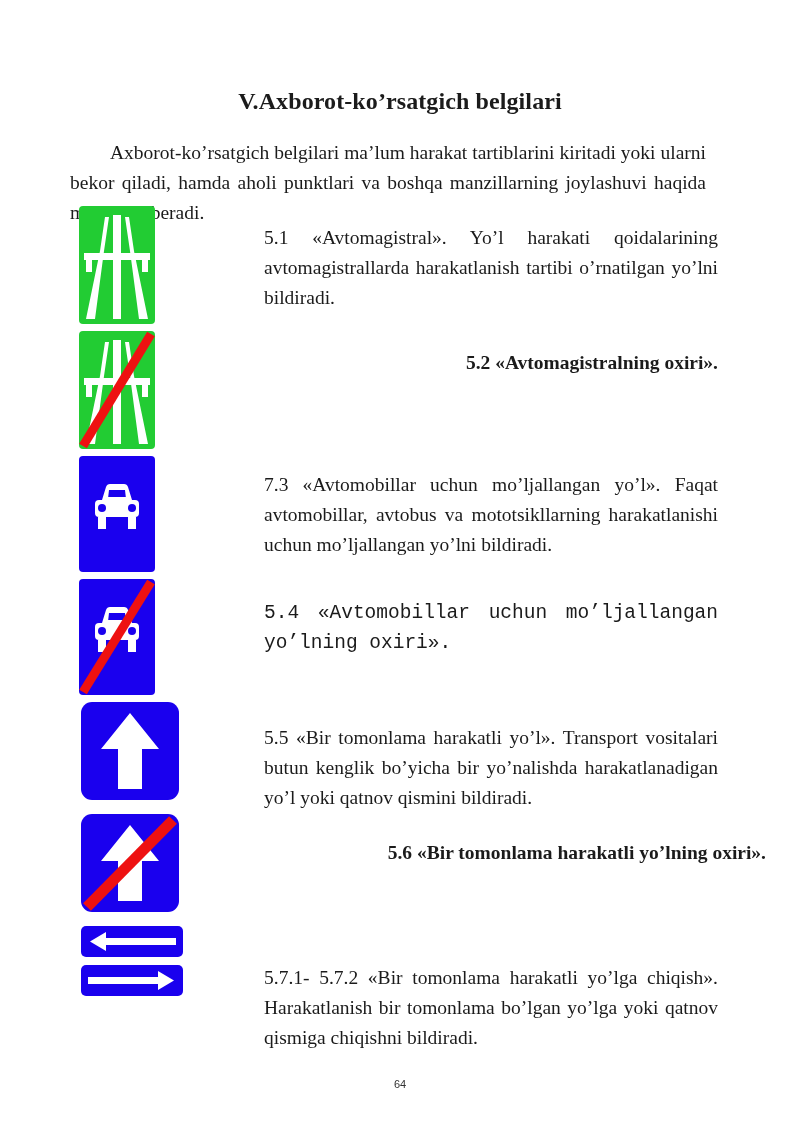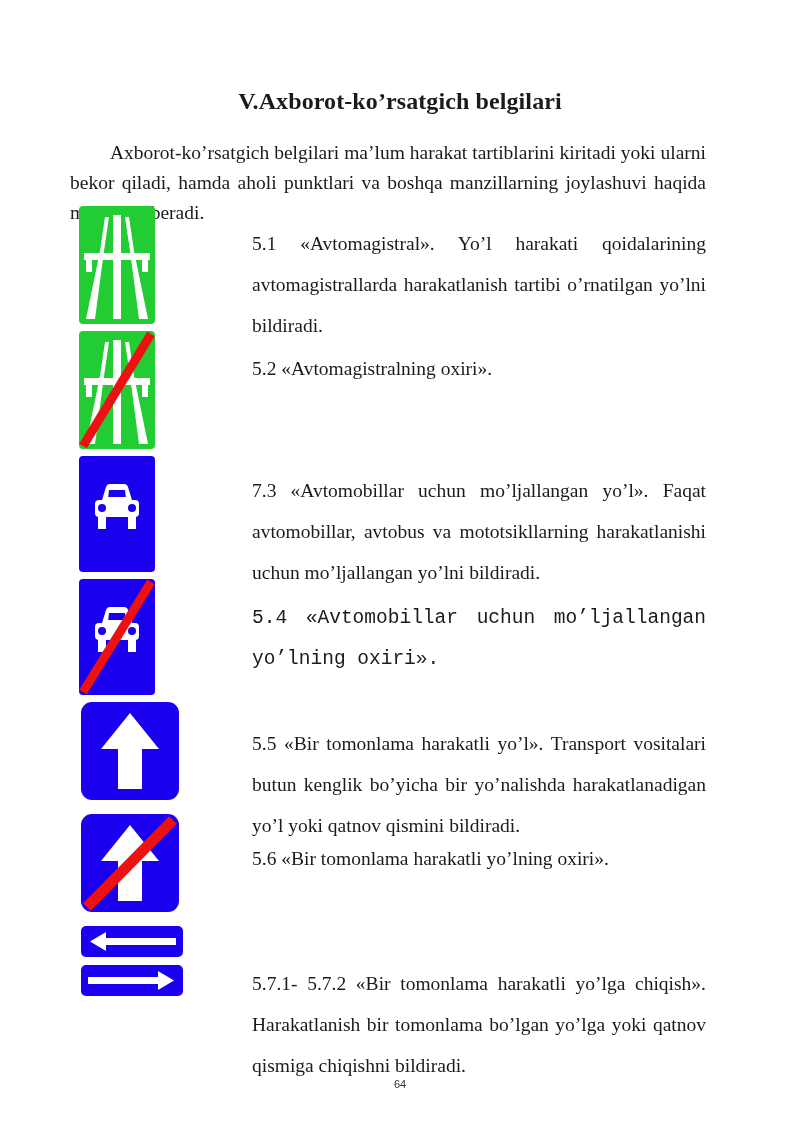--- a/index.html
+++ b/index.html
@@ -59,28 +59,28 @@
   }
   .text-col {
     position: absolute;
     left: 252px;
     top: 0;
     width: 454px;
   }
 
   .para {
     position: absolute;
-    left: 0;
+    left: 12px;
     width: 454px;
     font-size: 19.5px;
-    line-height: 41px;
+    line-height: 30px;
     text-align: justify;
     text-justify: inter-word;
   }
-  .para.nojust { text-align: left; }
+  .para.nojust { text-align: right; font-weight: bold; }
 
   
   .sign {
     position: absolute;
     left: 0;
   }
   .sign svg { display: block; }
 
   
   .page-number {
@@ -205,21 +205,21 @@
       <p class="para" style="top:-2px;">5.1 «Avtomagistral». Yo’l harakati qoidalarining avtomagistrallarda harakatlanish tartibi o’rnatilgan yo’lni bildiradi.</p>
 
       <p class="para nojust" style="top:123px;">5.2 «Avtomagistralning oxiri».</p>
 
       <p class="para" style="top:245px;">7.3 «Avtomobillar uchun mo’ljallangan yo’l». Faqat avtomobillar, avtobus va mototsikllarning harakatlanishi uchun mo’ljallangan yo’lni bildiradi.</p>
 
       <p class="para" style="top:373px;font-family:Liberation Mono, monospace;">5.4 «Avtomobillar uchun mo’ljallangan yo’lning oxiri».</p>
 
       <p class="para" style="top:498px;">5.5 «Bir tomonlama harakatli yo’l». Transport vositalari butun kenglik bo’yicha bir yo’nalishda harakatlanadigan yo’l yoki qatnov qismini bildiradi.</p>
 
-      <p class="para nojust" style="top:613px;">5.6 «Bir tomonlama harakatli yo’lning oxiri».</p>
+      <p class="para nojust" style="top:613px;margin-left:48px;">5.6 «Bir tomonlama harakatli yo’lning oxiri».</p>
 
       <p class="para" style="top:718px;margin-top:40px;">5.7.1- 5.7.2 «Bir tomonlama harakatli yo’lga chiqish». Harakatlanish bir tomonlama bo’lgan yo’lga yoki qatnov qismiga chiqishni bildiradi.</p>
 
     </div>
 
   </div>
 
   <div class="page-number">64</div>
 
 </div>

